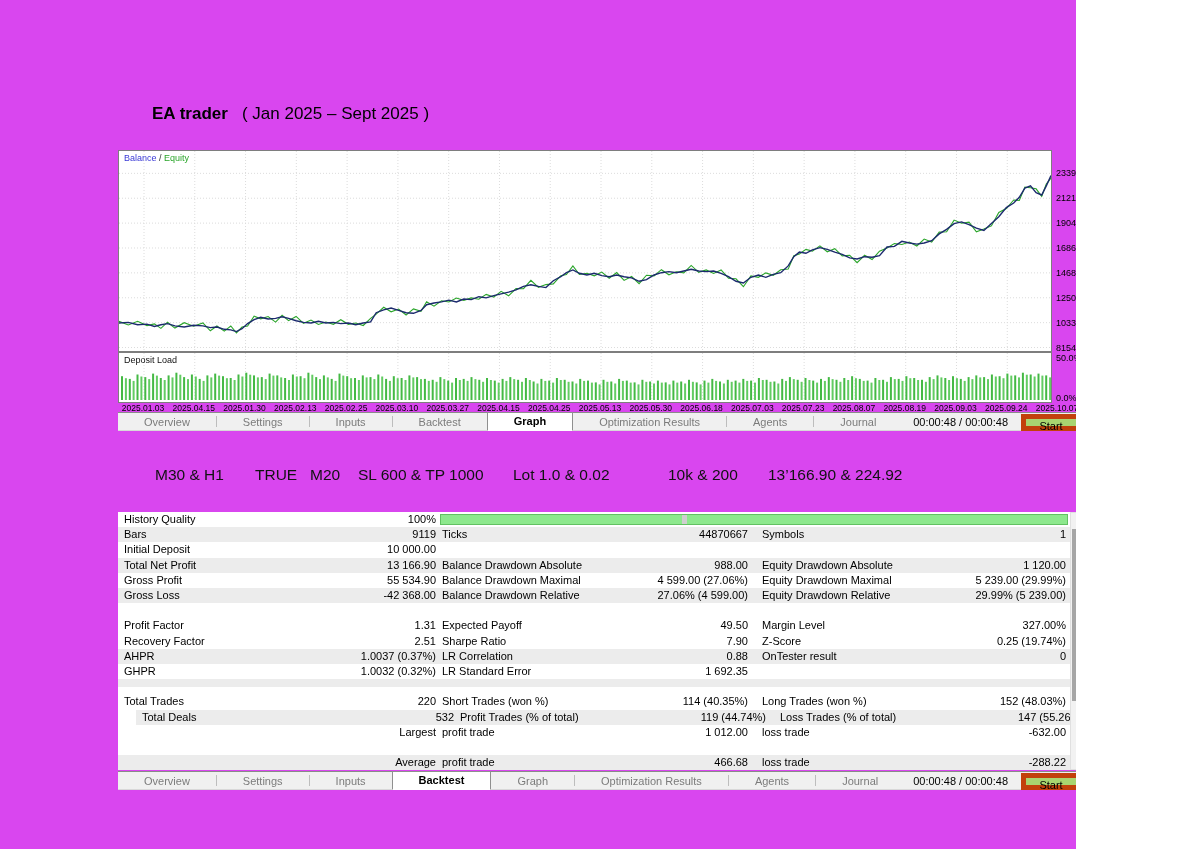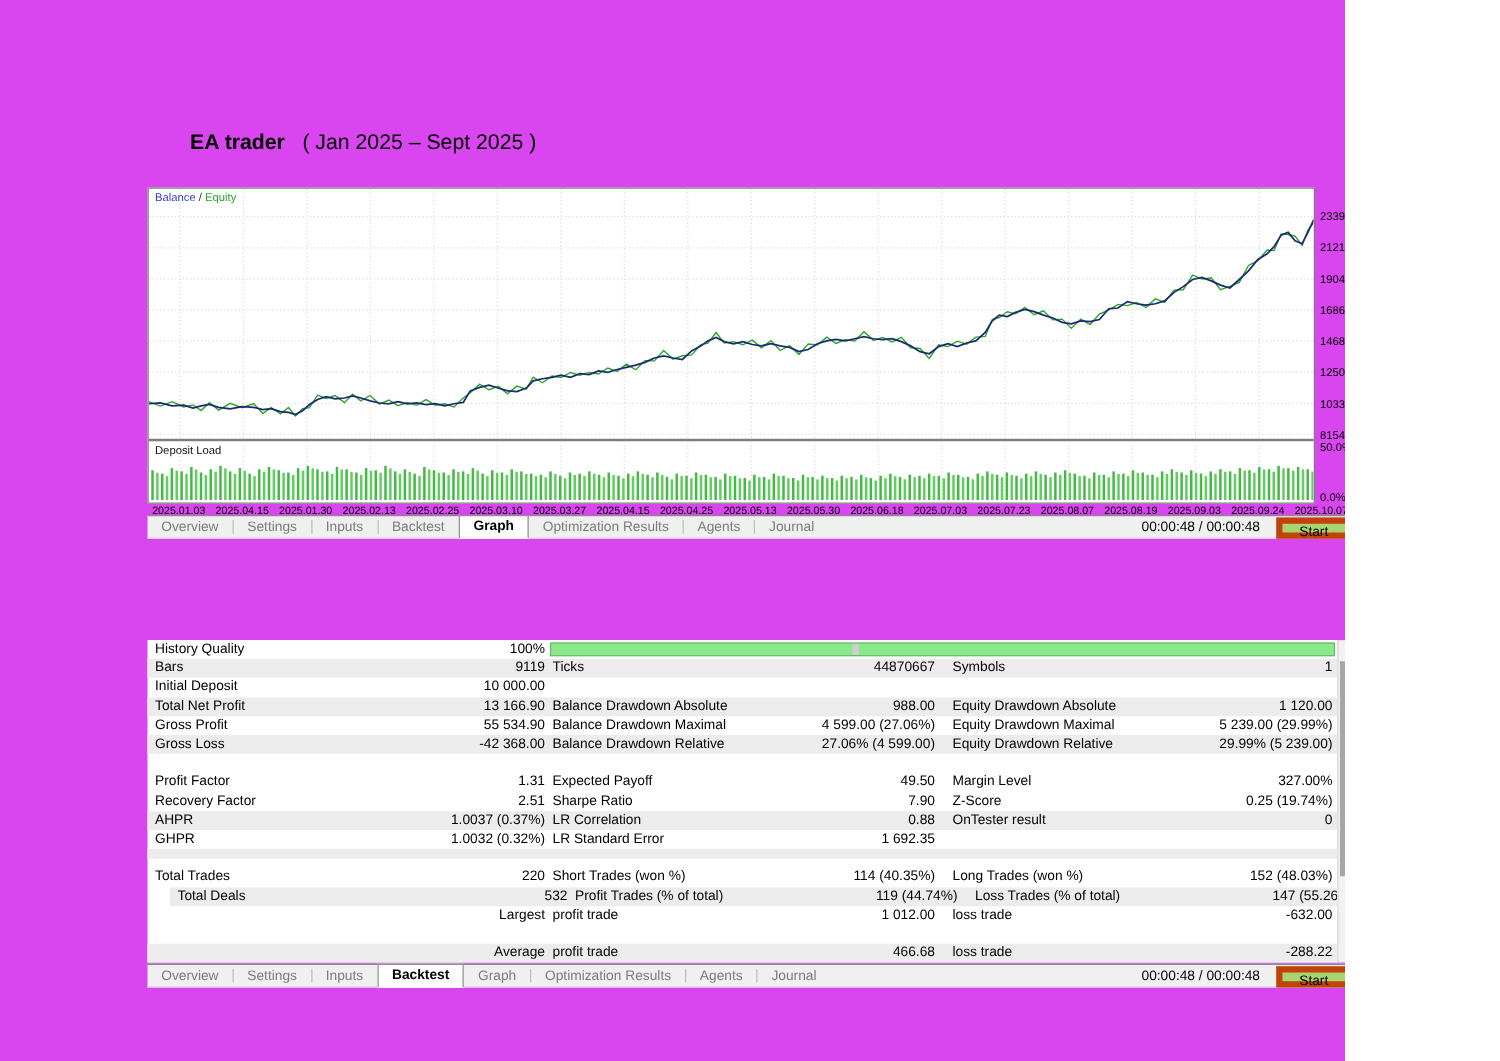--- a/index.html
+++ b/index.html
@@ -24,21 +24,21 @@
   #ylabels{position:absolute;left:1056px;top:0;width:60px;height:420px;font-size:9px;}
   .ytick{position:absolute;left:0;white-space:nowrap;}
   #xlabels{position:absolute;left:118px;top:403px;width:980px;height:11px;font-size:8.5px;}
   .xtick{position:absolute;top:0;transform:translateX(-50%);white-space:nowrap;}
   
   .tabbar{position:absolute;left:118px;width:964px;height:19px;background:#f0f0f0;
           border-top:1px solid #8a8a8a;border-bottom:1px solid #d8d8d8;box-sizing:border-box;
           display:flex;align-items:center;font-size:11px;color:#7b7b7b;}
   #tabbar1{top:412px;}
   #tabbar2{top:771px;}
-  .tab{padding:0 11px;height:18px;line-height:18px;white-space:nowrap;cursor:default;}
+  .tab{padding:0 26px;height:18px;line-height:18px;white-space:nowrap;cursor:default;}
   .tab.active{background:#fff;border:1px solid #8f8f8f;border-bottom:1px solid #fff;
               color:#000;font-weight:bold;height:19px;line-height:17px;box-sizing:border-box;}
   .tabsep{width:1px;height:11px;background:#bdbdbd;}
   .bartime{position:absolute;right:74px;top:0;height:18px;line-height:18px;color:#000;font-size:11px;}
   .startbtn{position:absolute;right:1px;top:1px;width:60px;height:17px;background:#a8d570;
             border:5px solid #c2410c;box-sizing:border-box;color:#000;font-size:11px;
             text-align:center;line-height:15px;cursor:pointer;}
   
   #params{position:absolute;left:0;top:466px;width:1200px;height:22px;font-size:15.5px;color:#111;}
   .param{position:absolute;top:0;white-space:nowrap;}
@@ -418,20 +418,29 @@
       <span class="tabsep"></span>
       <span class="tab">Backtest</span>
       <span class="tab active">Graph</span>
       <span class="tab">Optimization Results</span>
       <span class="tabsep"></span>
       <span class="tab">Agents</span>
       <span class="tabsep"></span>
       <span class="tab">Journal</span>
     </div>
 
+  <div id="params">
+      <div class="param" style="left: 155px;">M30 &amp; H1</div>
+      <div class="param" style="left: 255px;">TRUE</div>
+      <div class="param" style="left: 310px;">M20</div>
+      <div class="param" style="left: 358px;">SL 600 &amp; TP 1000</div>
+      <div class="param" style="left: 513px;">Lot 1.0 &amp; 0.02</div>
+      <div class="param" style="left: 668px;">10k &amp; 200</div>
+      <div class="param" style="left: 768px;">13’166.90 &amp; 224.92</div>
+    </div>
 
   <div id="report">
       <div class="rrow" style="top: 0px;">
         <div class="cell c1l">History Quality</div>
         <div class="cell c1v">100%</div>
         <div class="pbar">
           <div class="pnotch"></div>
         </div>
       </div>
       <div class="rrow shaded" style="top: 15.2px;">

